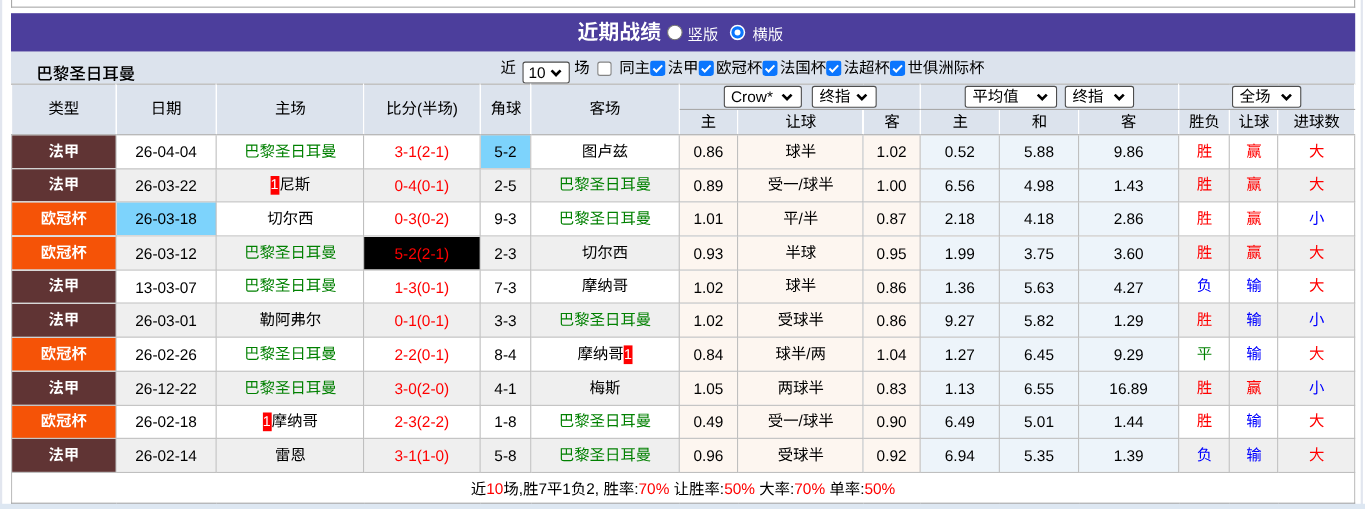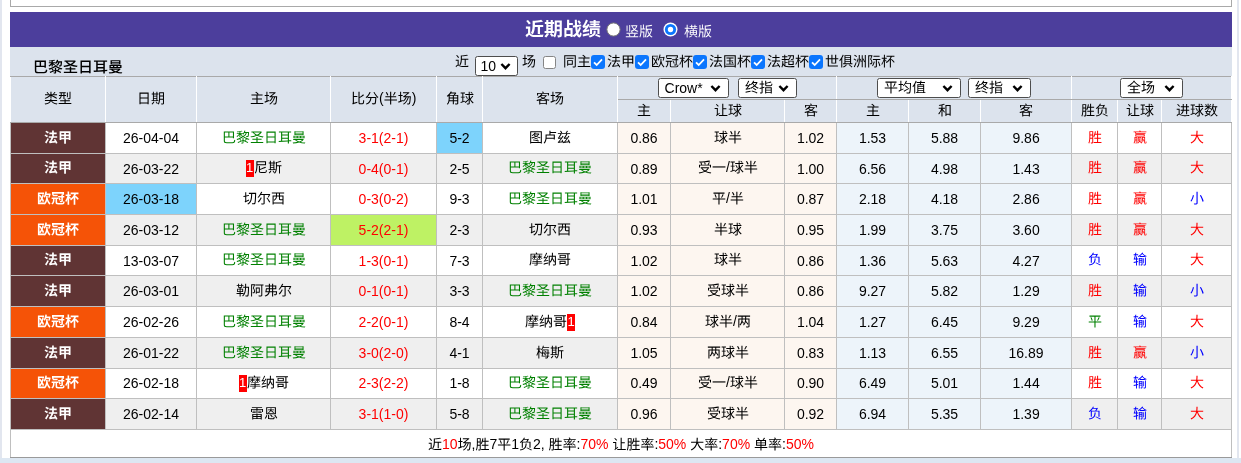--- a/index.html
+++ b/index.html
@@ -386,21 +386,21 @@
             <use href="#r8" fill="#000" transform="translate(0.0 12.4) scale(0.0140)"></use>
             <use href="#r9" fill="#000" transform="translate(14.0 12.4) scale(0.0140)"></use>
             <use href="#r10" fill="#000" transform="translate(28.0 12.4) scale(0.0140)"></use>
           </svg></td>
         <td class="cr">0.86</td>
         <td class="cr"><svg class="t" width="28" height="17" viewBox="0 0 28 17">
             <use href="#r11" fill="#000" transform="translate(0.0 12.4) scale(0.0140)"></use>
             <use href="#r12" fill="#000" transform="translate(14.0 12.4) scale(0.0140)"></use>
           </svg></td>
         <td class="cr">1.02</td>
-        <td class="lb">1.53</td>
+        <td class="lb">0.52</td>
         <td class="lb">5.88</td>
         <td class="lb">9.86</td>
         <td style="background:#fff"><svg class="t" width="14" height="17" viewBox="0 0 14 17">
             <use href="#r13" fill="#ff0000" transform="translate(0.0 12.4) scale(0.0140)"></use>
           </svg></td>
         <td style="background:#fff"><svg class="t" width="14" height="17" viewBox="0 0 14 17">
             <use href="#r14" fill="#ff0000" transform="translate(0.0 12.4) scale(0.0140)"></use>
           </svg></td>
         <td style="background:#fff"><svg class="t" width="14" height="17" viewBox="0 0 14 17">
             <use href="#r15" fill="#ff0000" transform="translate(0.0 12.4) scale(0.0140)"></use>
@@ -498,21 +498,21 @@
           </svg></td>
         <td style="background:#efefef">26-03-12</td>
         <td style="background:#efefef"><svg class="t" width="84" height="17" viewBox="0 0 84 17">
             <use href="#r2" fill="#008000" transform="translate(0.0 12.4) scale(0.0140)"></use>
             <use href="#r3" fill="#008000" transform="translate(14.0 12.4) scale(0.0140)"></use>
             <use href="#r4" fill="#008000" transform="translate(28.0 12.4) scale(0.0140)"></use>
             <use href="#r5" fill="#008000" transform="translate(42.0 12.4) scale(0.0140)"></use>
             <use href="#r6" fill="#008000" transform="translate(56.0 12.4) scale(0.0140)"></use>
             <use href="#r7" fill="#008000" transform="translate(70.0 12.4) scale(0.0140)"></use>
           </svg></td>
-        <td style="background:#bef264"><span class="red">5-2(2-1)</span></td>
+        <td style="background:#000000"><span class="red">5-2(2-1)</span></td>
         <td style="background:#efefef">2-3</td>
         <td style="background:#efefef"><svg class="t" width="42" height="17" viewBox="0 0 42 17">
             <use href="#r23" fill="#000" transform="translate(0.0 12.4) scale(0.0140)"></use>
             <use href="#r24" fill="#000" transform="translate(14.0 12.4) scale(0.0140)"></use>
             <use href="#r25" fill="#000" transform="translate(28.0 12.4) scale(0.0140)"></use>
           </svg></td>
         <td class="cr">0.93</td>
         <td class="cr"><svg class="t" width="28" height="17" viewBox="0 0 28 17">
             <use href="#r12" fill="#000" transform="translate(0.0 12.4) scale(0.0140)"></use>
             <use href="#r11" fill="#000" transform="translate(14.0 12.4) scale(0.0140)"></use>
@@ -654,21 +654,21 @@
           </svg></td>
         <td style="background:#fff"><svg class="t" width="14" height="17" viewBox="0 0 14 17">
             <use href="#r15" fill="#ff0000" transform="translate(0.0 12.4) scale(0.0140)"></use>
           </svg></td>
       </tr>
       <tr class="dr">
         <td class="typ" style="background:#603434"><svg class="t" width="28" height="17" viewBox="0 0 28 17">
             <use href="#b0" fill="#fff" transform="translate(0.0 12.4) scale(0.0140)"></use>
             <use href="#b1" fill="#fff" transform="translate(14.0 12.4) scale(0.0140)"></use>
           </svg></td>
-        <td style="background:#efefef">26-01-22</td>
+        <td style="background:#efefef">26-12-22</td>
         <td style="background:#efefef"><svg class="t" width="84" height="17" viewBox="0 0 84 17">
             <use href="#r2" fill="#008000" transform="translate(0.0 12.4) scale(0.0140)"></use>
             <use href="#r3" fill="#008000" transform="translate(14.0 12.4) scale(0.0140)"></use>
             <use href="#r4" fill="#008000" transform="translate(28.0 12.4) scale(0.0140)"></use>
             <use href="#r5" fill="#008000" transform="translate(42.0 12.4) scale(0.0140)"></use>
             <use href="#r6" fill="#008000" transform="translate(56.0 12.4) scale(0.0140)"></use>
             <use href="#r7" fill="#008000" transform="translate(70.0 12.4) scale(0.0140)"></use>
           </svg></td>
         <td style="background:#efefef"><span class="red">3-0(2-0)</span></td>
         <td style="background:#efefef">4-1</td>

